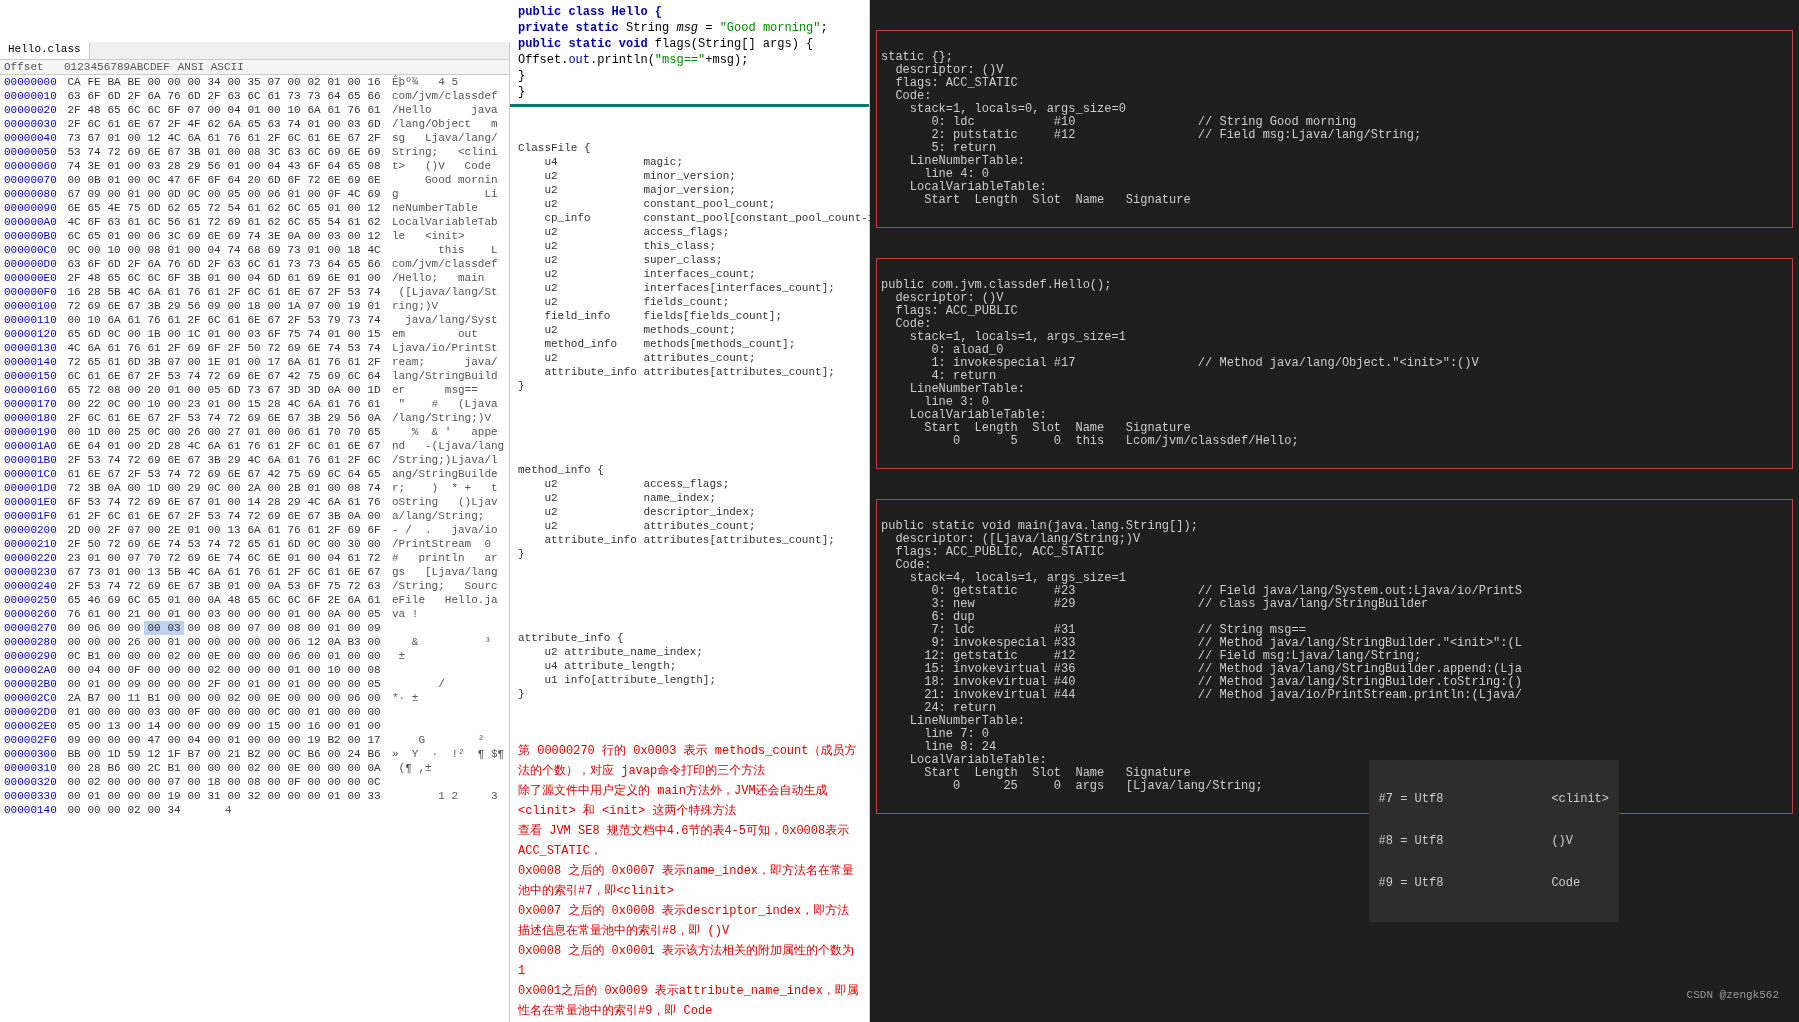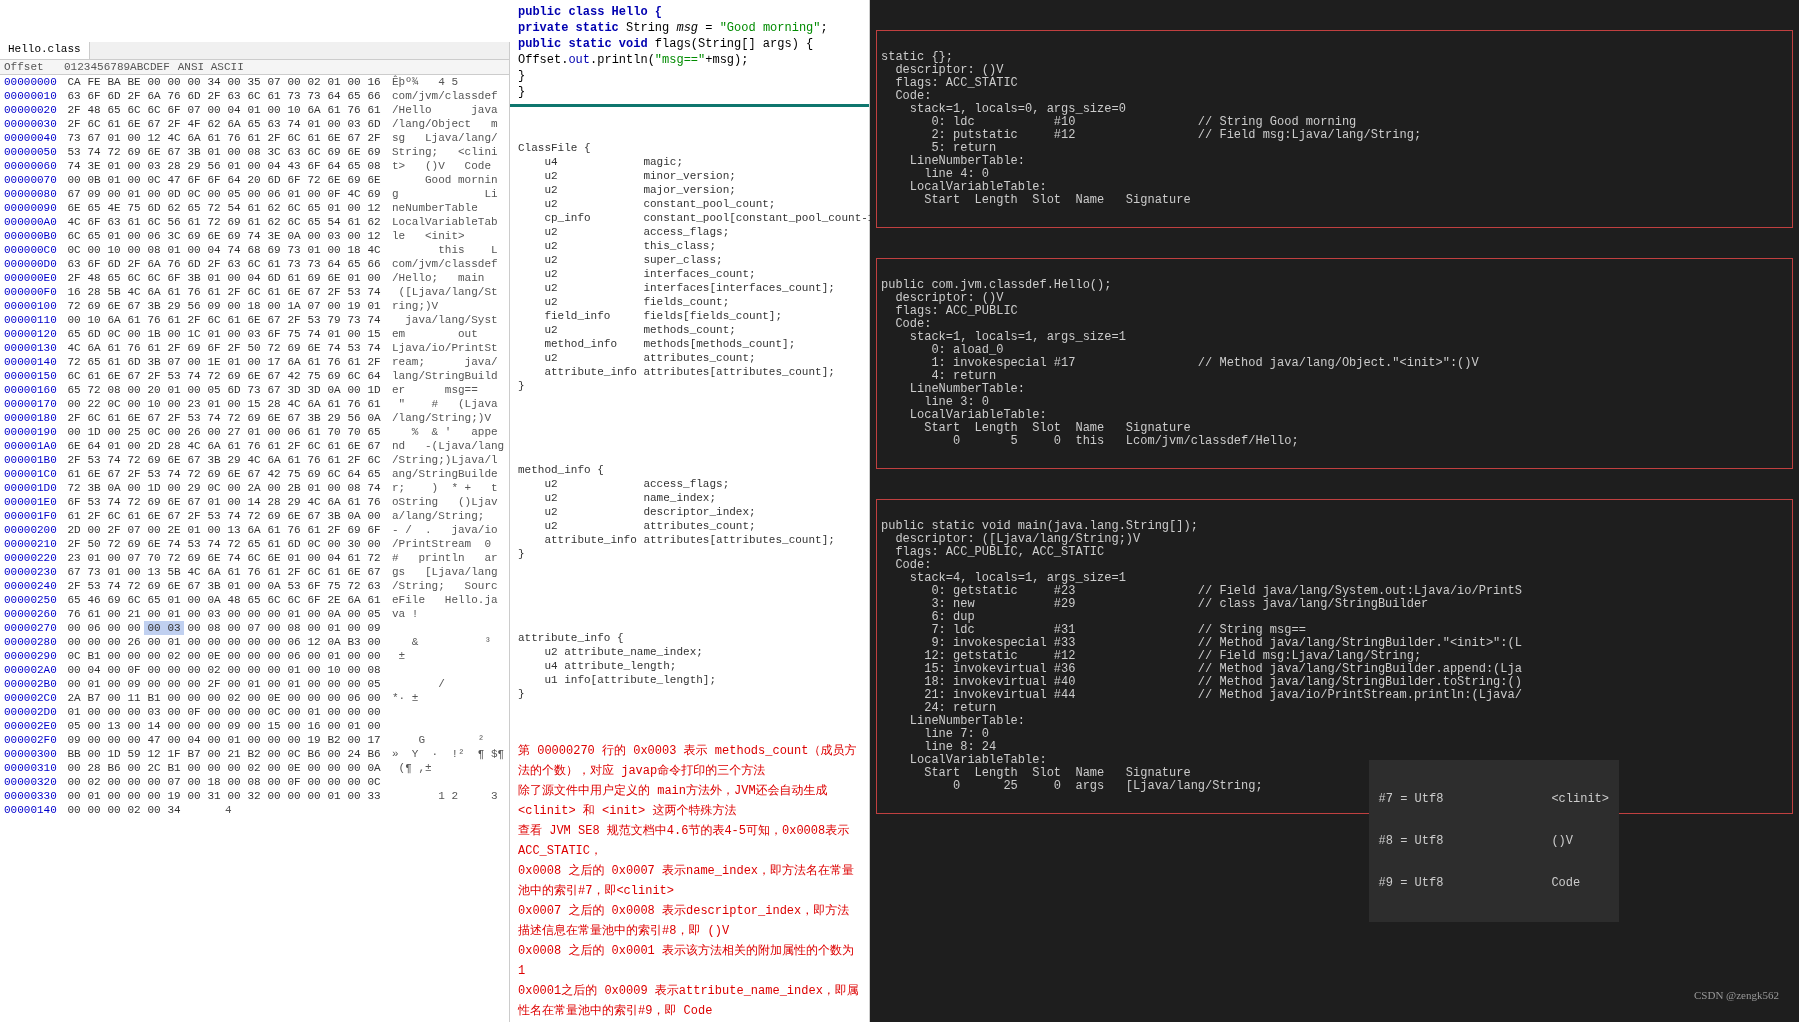--- a/index.html
+++ b/index.html
@@ -109,21 +109,20 @@
   padding: 4px 10px;
   font-size: 12px;
   line-height: 14px;
 }
 .watermark {
   position: absolute;
   right: 20px;
   bottom: 20px;
   color: #999;
   font-size: 11px;
-  font-family: Liberation Serif, serif;
 }
 </style>
 </head>
 <body>
 
 <div class="left-panel">
   <div class="tab-bar">
     <div class="tab">Hello.class</div>
   </div>
   <div class="hex-header">

